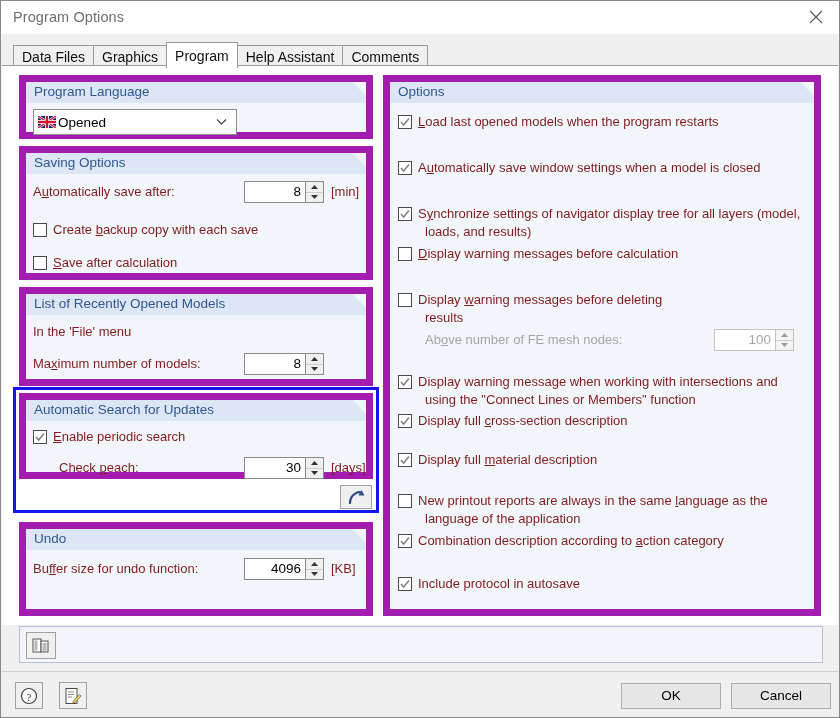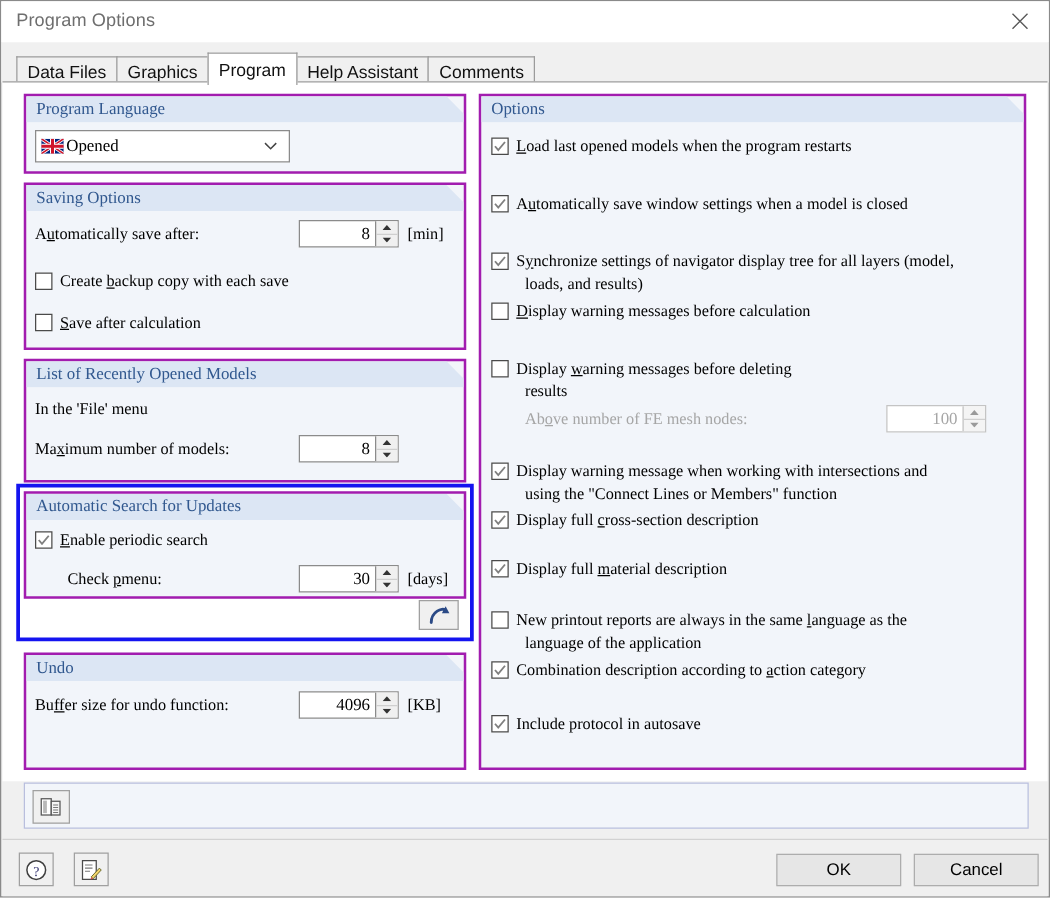--- a/index.html
+++ b/index.html
@@ -69,38 +69,37 @@
   .content{
     position:absolute;left:1px;top:64px;width:836px;height:560px;
     background:#ffffff;
     border-top:1px solid #9b9b9b;
     box-sizing:border-box;
   }
   
   .group{
     position:absolute;
     background:#f2f5fa;
-    border:2px solid #a21caf;
-    box-sizing:border-box;
-    font-family:Liberation Serif, serif;
+    border:7px solid #a21caf;
+    box-sizing:border-box;
   }
   .group-head{
     position:absolute;left:0;top:0;height:21px;width:100%;
     overflow:hidden;
   }
   .group-head .bg{
     position:absolute;left:0;top:0;height:21px;width:100%;
   }
   .group-title{
     position:absolute;left:8px;top:2px;
     font-size:13.5px;color:#31588f;
     white-space:nowrap;
   }
   
-  .lbl{position:absolute;font-size:13px;color:#000000;white-space:nowrap;}
+  .lbl{position:absolute;font-size:13px;color:#7f1d1d;white-space:nowrap;}
   .lbl.dis{color:#a6a6a6;}
   u{text-decoration:underline;}
 
   .combo{
     position:absolute;
     background:#fff;
     border:1px solid #8b8b8b;
     box-sizing:border-box;
     display:flex;align-items:center;
   }
@@ -295,21 +294,21 @@
         <div class="group-title">Automatic Search for Updates</div>
       </div>
 
       <div class="cb" style="left:7px;top:30px;">
         <svg width="12" height="12" viewBox="0 0 12 12">
           <path d="M2 6 L4.6 9 L10 2.6" stroke="#808080" stroke-width="1.5" fill="none"></path>
         </svg>
       </div>
       <div class="lbl" style="left:27px;top:29px;"><u>E</u><span>nable periodic search</span></div>
 
-      <div class="lbl" style="left:33px;top:60px;"><span>Check </span><u>p</u><span>menu:</span></div>
+      <div class="lbl" style="left:33px;top:60px;"><span>Check </span><u>p</u><span>each:</span></div>
       <div class="spin" style="left:218px;top:57px;width:80px;">
         <div class="val">30</div>
         <div class="btns">
           <div>
             <svg width="7" height="4" viewBox="0 0 7 4">
                 <polygon points="3.5,0 7,4 0,4" fill="#333"></polygon>
               </svg>
           </div>
           <div>
             <svg width="7" height="4" viewBox="0 0 7 4">

